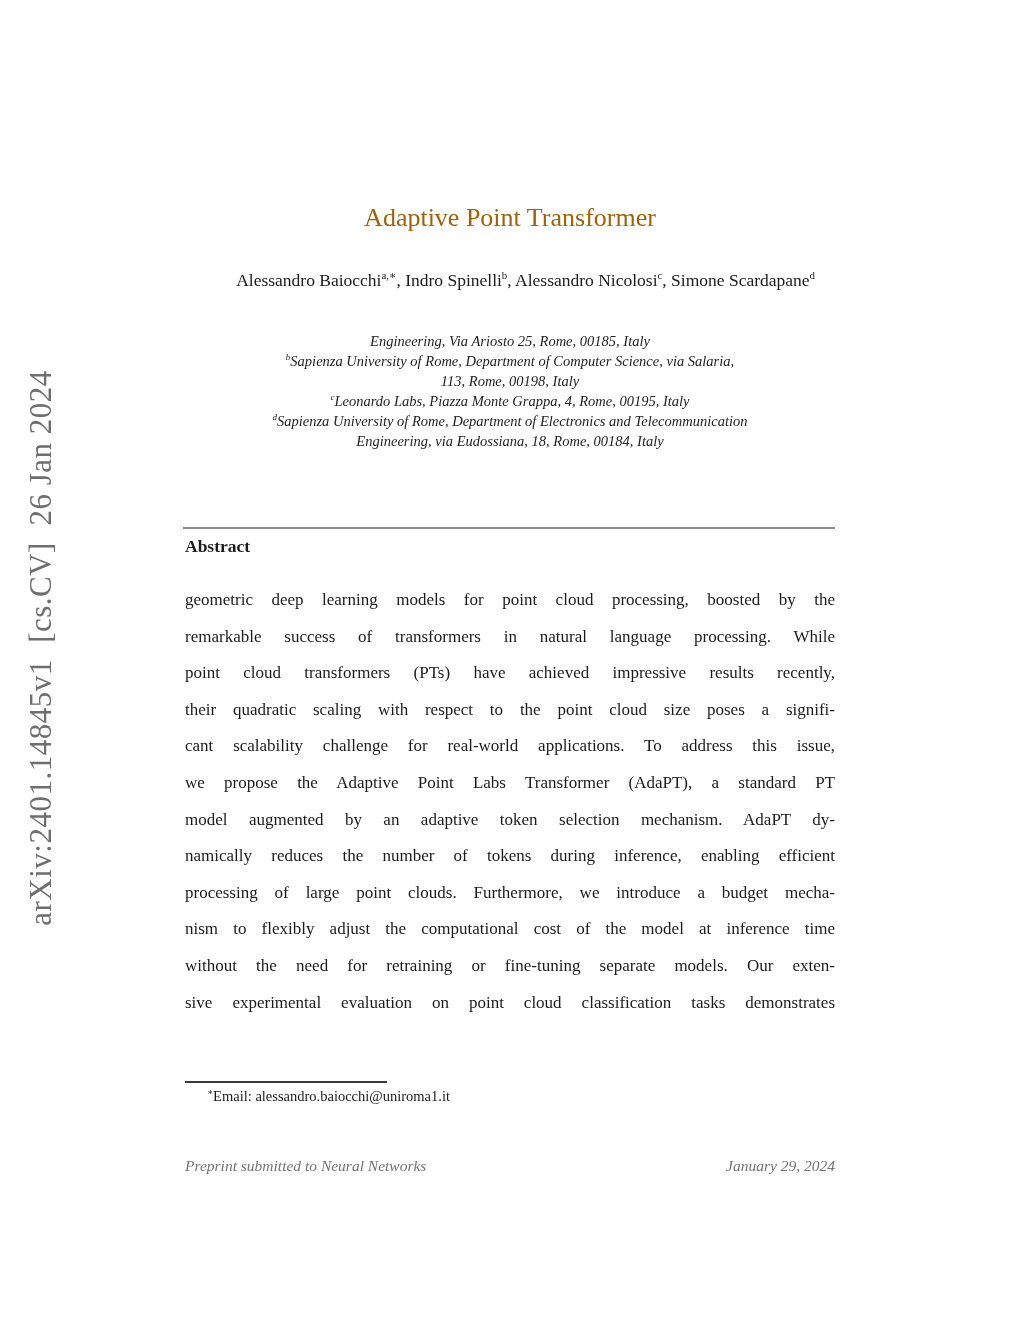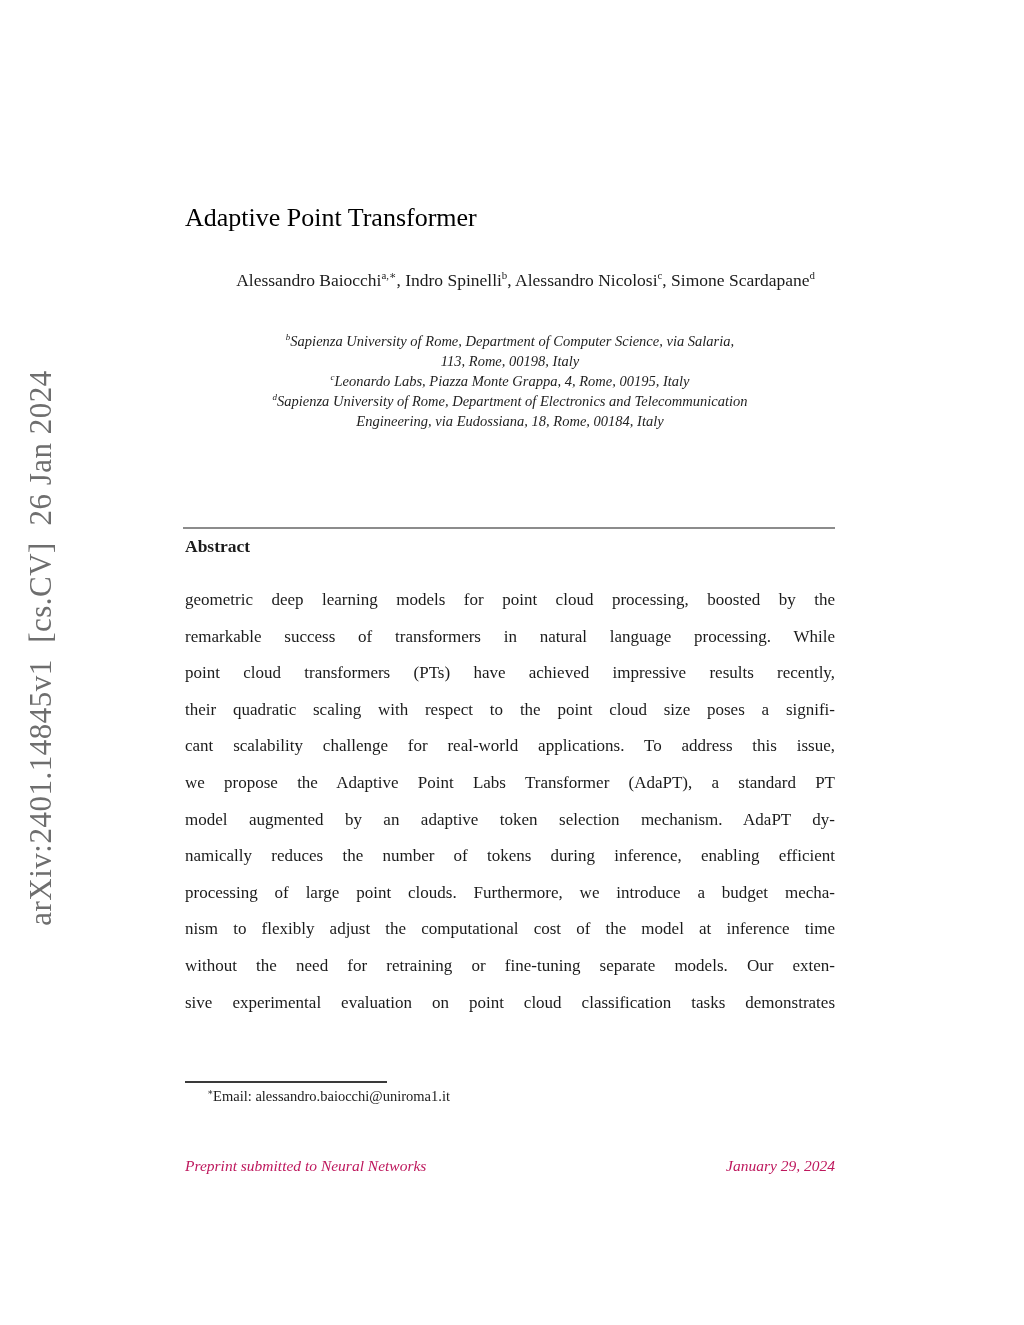--- a/index.html
+++ b/index.html
@@ -26,22 +26,22 @@
     letter-spacing: 0.5px;
   }
   .col {
     position: absolute;
     left: 185px;
     width: 650px;
   }
   .title {
     top: 203px;
     font-size: 26px;
-    text-align: left;
-    color: #000000;
+    text-align: center;
+    color: #a16207;
   }
   .authors {
     top: 266px;
     left: 205px;
     width: 610px;
     font-size: 17.5px;
     line-height: 29px;
     text-align: right;
   }
   .authors sup, .affils sup, .footnote sup {
@@ -90,37 +90,38 @@
     top: 1088px;
     font-size: 14.5px;
     text-indent: 22px;
   }
   .footer {
     top: 1157px;
     font-size: 15.5px;
     font-style: italic;
     display: flex;
     justify-content: space-between;
-    color: #be185d;
+    color: #737373;
   }
 </style>
 </head>
 <body>
 
 <div class="page">
 
   <div class="watermark">arXiv:2401.14845v1  [cs.CV]  26 Jan 2024</div>
 
   <div class="col title">Adaptive Point Transformer</div>
 
   <div class="authors" style="position:absolute;">
     <span><span>Alessandro Baiocchi</span><sup>a,∗</sup><span>, </span></span><span><span>Indro Spinelli</span><sup>b</sup><span>, </span></span><span><span>Alessandro Nicolosi</span><sup>c</sup><span>, </span></span><span><span>Simone Scardapane</span><sup>d</sup></span>
   </div>
 
   <div class="col affils">
+    <div><span>Engineering, Via Ariosto 25, Rome, 00185, Italy</span></div>
     <div><sup>b</sup><span>Sapienza University of Rome, Department of Computer Science, via Salaria,</span></div>
     <div><span>113, Rome, 00198, Italy</span></div>
     <div><sup>c</sup><span>Leonardo Labs, Piazza Monte Grappa, 4, Rome, 00195, Italy</span></div>
     <div><sup>d</sup><span>Sapienza University of Rome, Department of Electronics and Telecommunication</span></div>
     <div><span>Engineering, via Eudossiana, 18, Rome, 00184, Italy</span></div>
   </div>
 
   <div class="col rule-abstract" style="position:absolute;"></div>
 
   <div class="col abstract-heading" style="position:absolute;">Abstract</div>

